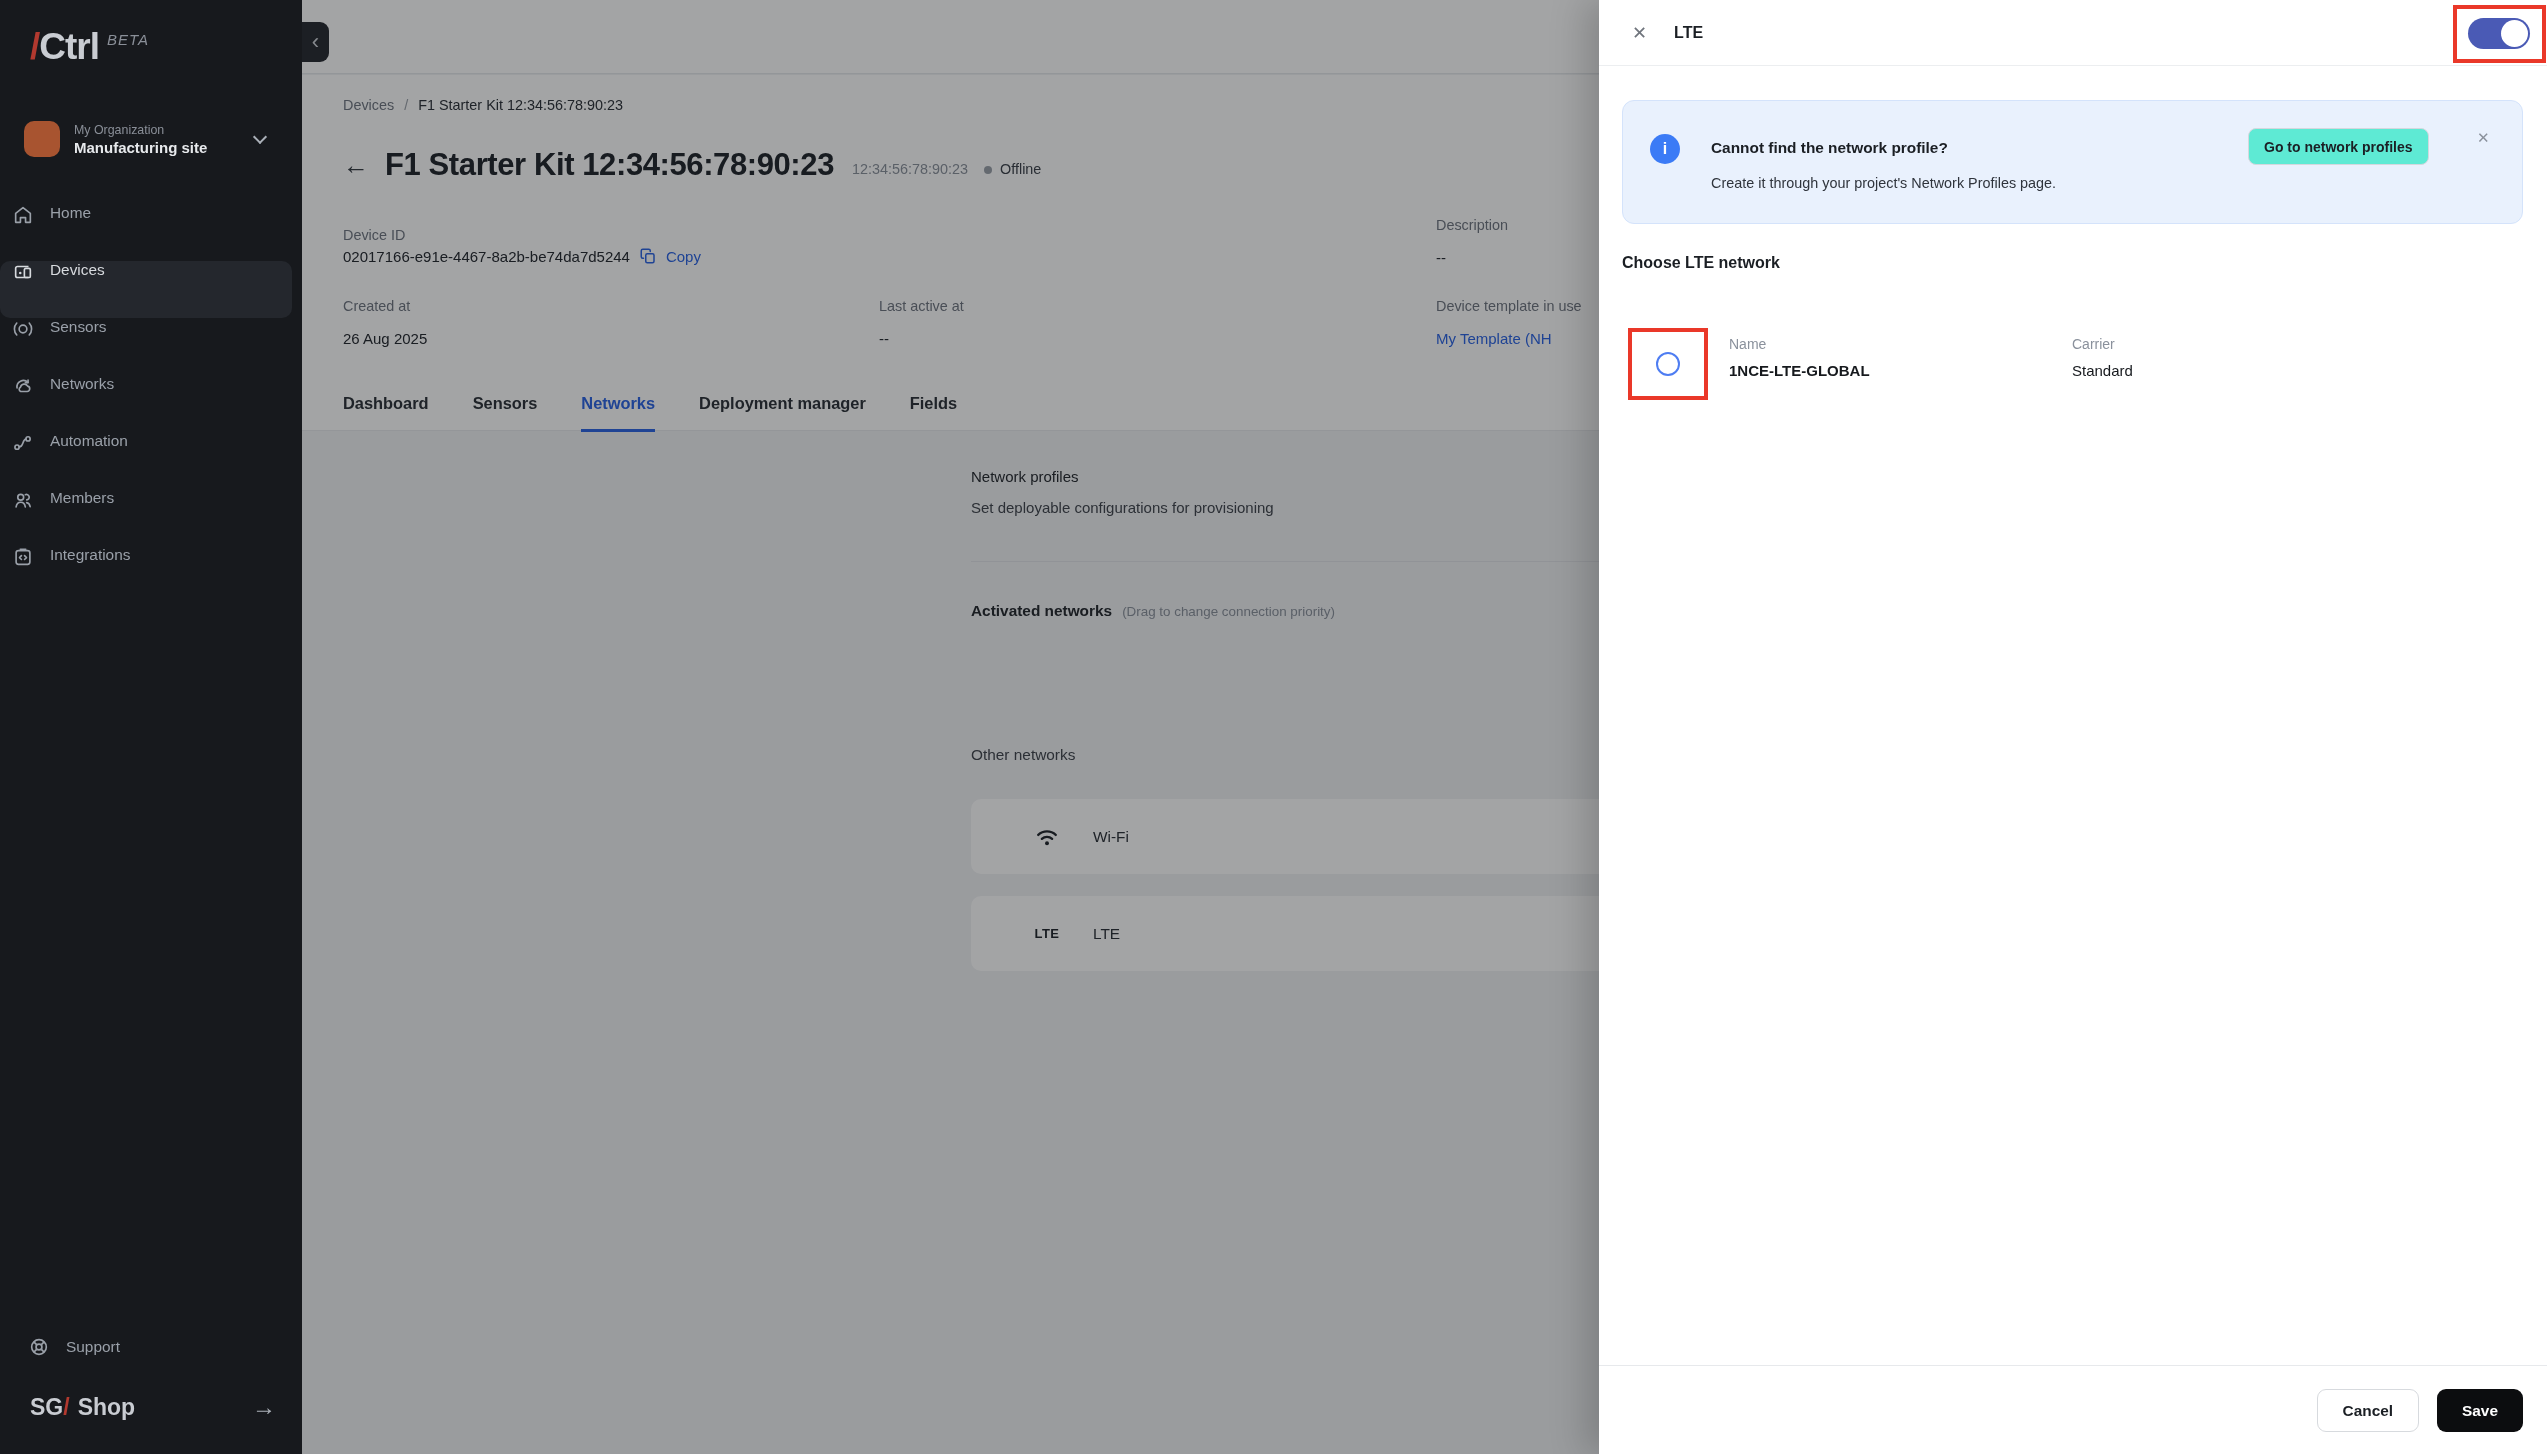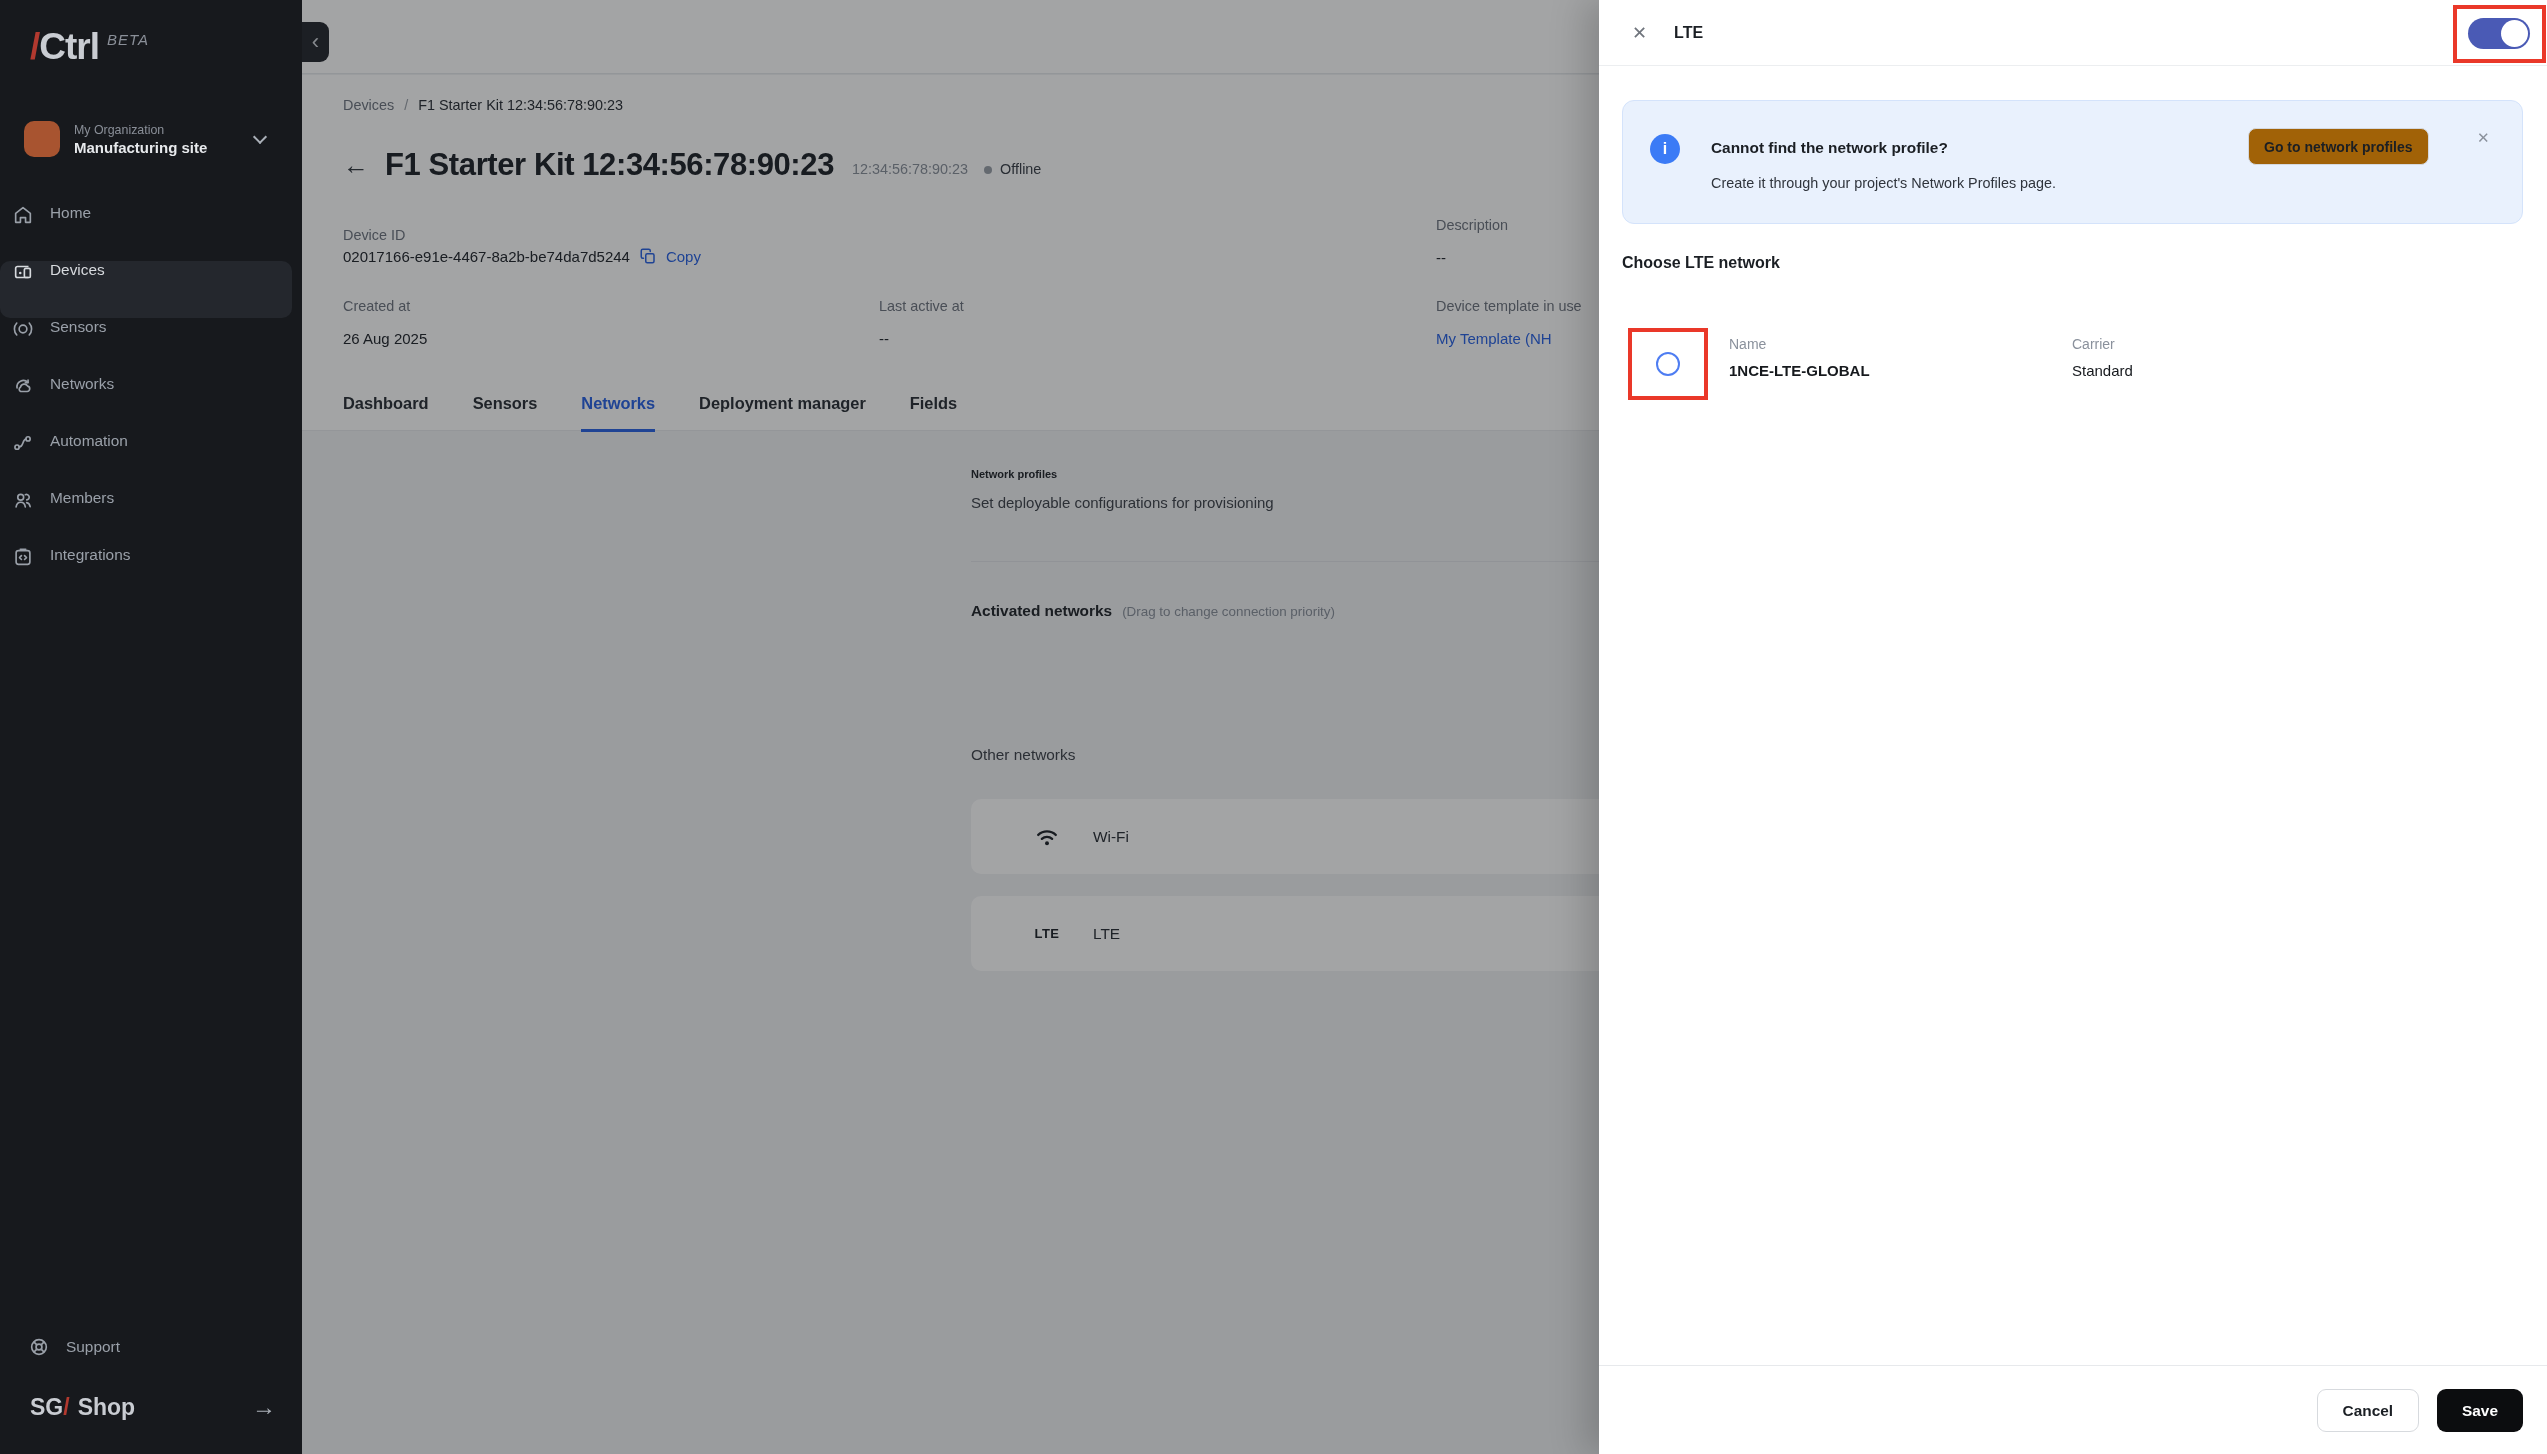--- a/index.html
+++ b/index.html
@@ -54,21 +54,21 @@
   .copy-cluster .val { font-size:15px; color:#23272e; }
   .copy-icon { width:18px; height:18px; color:#2a63e4; cursor:pointer; }
   .copy-icon svg { width:18px; height:18px; display:block; }
   .copy-link { font-size:15px; color:#2a63e4; cursor:pointer; }
   .template-link { position:absolute; font-size:15px; color:#2a63e4; cursor:pointer; white-space:nowrap; }
   .tabs { position:absolute; left:41px; top:319px; display:flex; gap:44px; }
   .tab { font-size:16.4px; font-weight:600; color:#2b3037; padding-bottom:16px; cursor:pointer; }
   .tab.active { color:#2a63e4; border-bottom:3px solid #2a63e4; }
 
   .section { position:absolute; left:669px; top:468px; width:1194px; }
-  .section-title { font-size:11px; font-weight:700; color:#23272d; }
+  .section-title { font-size:15px; font-weight:400; color:#23272d; }
   .section-subtitle { font-size:15px; color:#3f444c; margin-top:14px; }
   .section-divider { position:absolute; left:669px; top:561px; right:0; height:1px; background:#e2e4e8; }
   .activated-row { position:absolute; left:669px; top:602px; display:flex; align-items:baseline; gap:10px; }
   .activated-title { font-size:15.4px; font-weight:700; color:#23272d; }
   .activated-hint { font-size:13.4px; color:#8a919c; }
   .other-title { position:absolute; left:669px; top:746px; font-size:15.4px; color:#3f444c; }
   .net-row { position:absolute; left:669px; width:657px; height:75px; background:#fff; border-radius:10px; display:flex; align-items:center; cursor:pointer; }
   .net-row .nicon { width:28px; height:28px; margin-left:62px; color:#1f242b; }
   .net-row .nicon svg { width:28px; height:28px; }
   .net-label { font-size:15.4px; color:#2b3037; margin-left:32px; }
@@ -85,21 +85,21 @@
   .toggle { position:absolute; left:869px; top:18px; width:62px; height:31px; border-radius:16px; background:#4a5ab5; cursor:pointer; }
   .toggle .knob { position:absolute; right:2px; top:2px; width:27px; height:27px; border-radius:50%; background:#fff; }
   .ann-box { position:absolute; border:4px solid #ea3829; z-index:120; pointer-events:none; }
   .ann-toggle { left:854px; top:5px; width:93px; height:58px; }
   .ann-radio { left:29px; top:328px; width:80px; height:72px; }
 
   .banner { position:absolute; left:23px; top:100px; width:901px; height:124px; background:#e9f1fd; border:1px solid #d4e3fb; border-radius:12px; }
   .info-icon { position:absolute; left:27px; top:33px; width:30px; height:30px; border-radius:50%; background:#3b7bf6; color:#fff; font-size:16px; font-weight:700; display:flex; align-items:center; justify-content:center; }
   .banner-title { position:absolute; left:88px; top:38px; font-size:15.4px; font-weight:700; color:#1b1f24; }
   .banner-subtitle { position:absolute; left:88px; top:74px; font-size:14.4px; color:#2f343c; }
-  .banner-action { position:absolute; left:625px; top:27px; height:37px; padding:12px 15px; background:#a16207; border:1px solid #d4d8de; border-radius:8px; font-size:14px; font-weight:600; color:#1b1f24; display:flex; align-items:center; cursor:pointer; font-family:inherit; }
+  .banner-action { position:absolute; left:625px; top:27px; height:37px; padding:12px 15px; background:#5eead4; border:1px solid #d4d8de; border-radius:8px; font-size:14px; font-weight:600; color:#1b1f24; display:flex; align-items:center; cursor:pointer; font-family:inherit; }
   .banner-close { position:absolute; left:854px; top:28px; font-size:15px; color:#8a919c; cursor:pointer; }
 
   .choose-label { position:absolute; left:23px; top:254px; font-size:16px; font-weight:600; color:#1b1f24; }
   .radio { position:absolute; left:57px; top:352px; width:24px; height:24px; border:2.5px solid #4e7df2; border-radius:50%; background:#fff; cursor:pointer; }
   .opt-label { position:absolute; font-size:14px; color:#8a919c; }
   .opt-value { position:absolute; font-size:15px; color:#16191d; }
   .opt-value.bold { font-weight:700; }
 
   .drawer-footer { position:absolute; left:0; bottom:0; width:100%; height:90px; border-top:1px solid #e7e9ec; display:flex; align-items:center; justify-content:flex-end; gap:18px; padding-right:24px; }
   .btn { height:43px; padding:0 25px; border-radius:9px; font-size:15.4px; font-weight:600; display:flex; align-items:center; cursor:pointer; font-family:inherit; border:none; }

